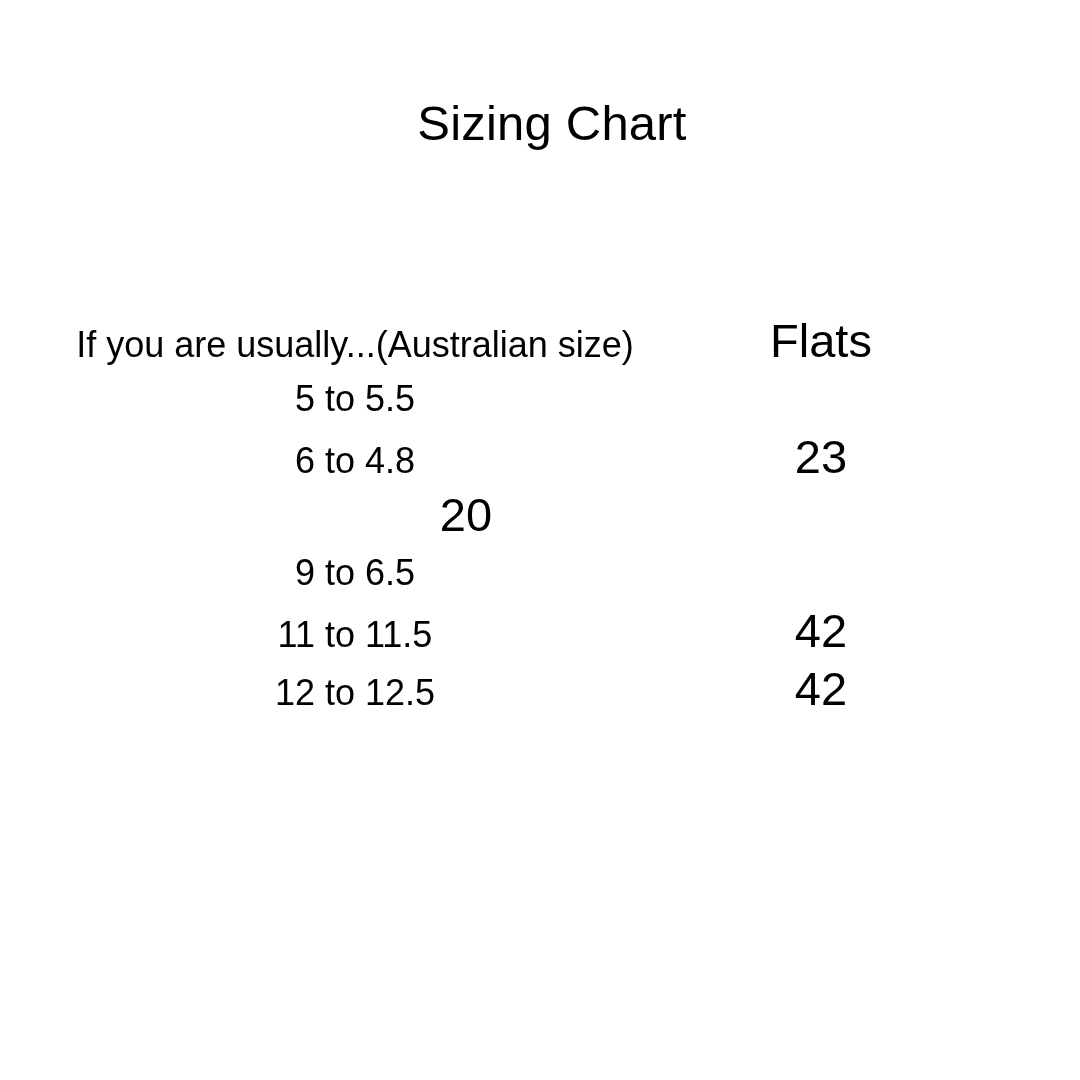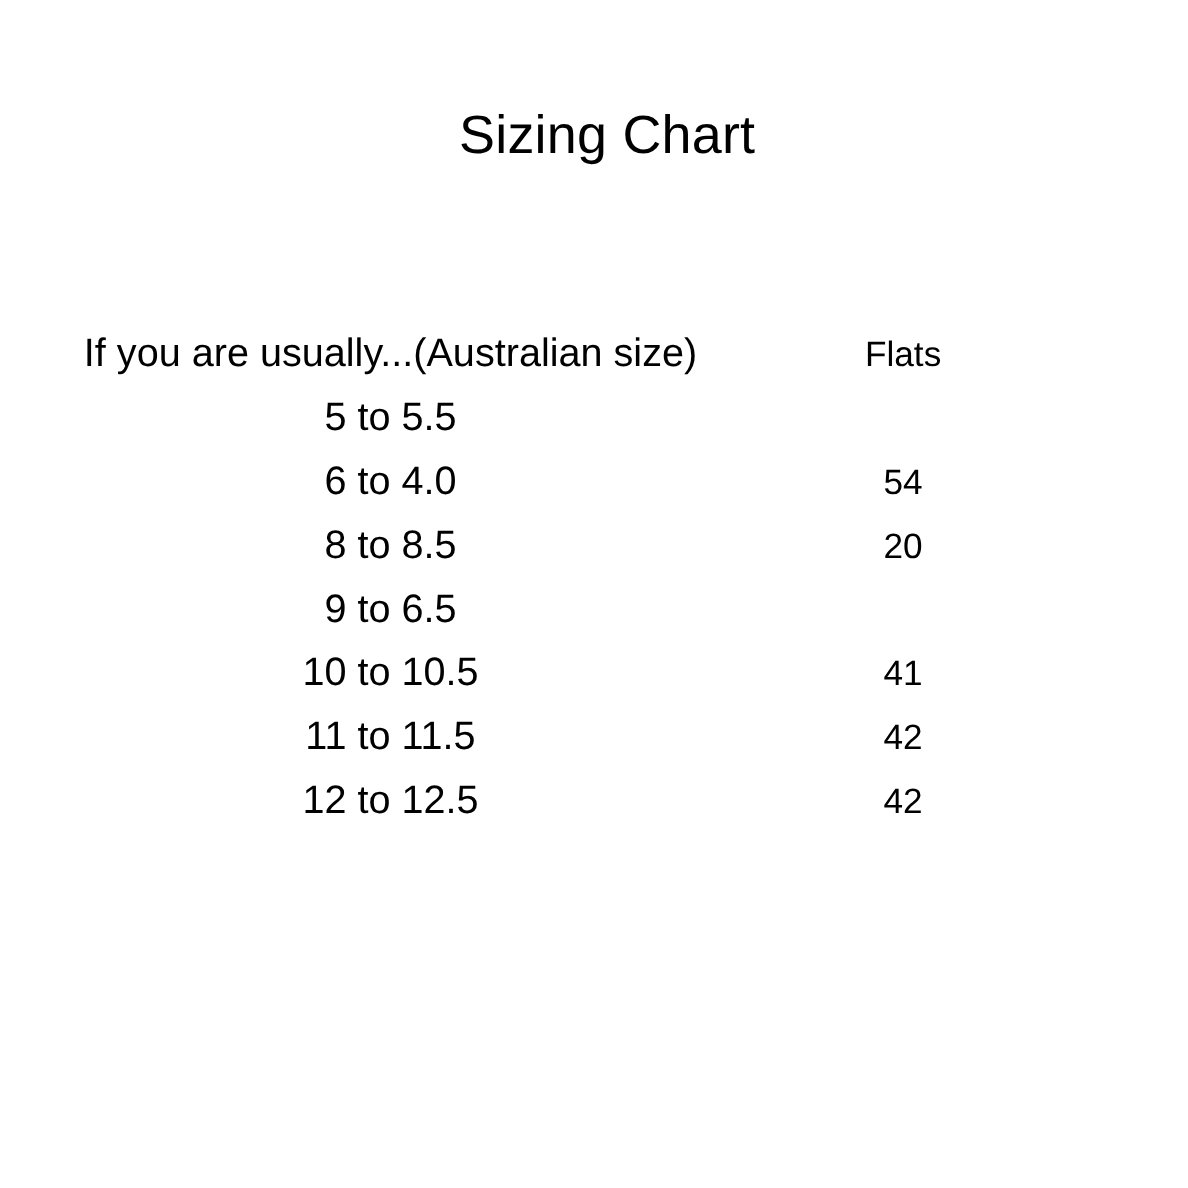--- a/index.html
+++ b/index.html
@@ -26,40 +26,40 @@
     left: 12px;
     width: 1080px;
     text-align: center;
     font-size: 49px;
     line-height: 58px;
     font-weight: 400;
     letter-spacing: 0.2px;
   }
   .table {
     position: absolute;
-    top: 300px;
+    top: 320px;
     left: 0;
     width: 972px;
   }
   .row {
     display: flex;
     align-items: baseline;
     height: 58px;
   }
   .col-left {
     width: 710px;
     text-align: center;
     font-size: 36px;
     line-height: 42px;
     white-space: nowrap;
   }
   .col-right {
     flex: 1;
     text-align: center;
-    font-size: 32px;
+    font-size: 47px;
     line-height: 42px;
     white-space: nowrap;
     padding-right: 40px;
     box-sizing: border-box;
   }
   .header-row .col-left,
   .header-row .col-right {
     font-weight: 400;
   }
 </style>
@@ -75,38 +75,33 @@
     <div class="row header-row">
       <div class="col-left">If you are usually...(Australian size)</div>
       <div class="col-right">Flats</div>
     </div>
 
     <div class="row">
       <div class="col-left">5 to 5.5</div>
     </div>
 
     <div class="row">
-      <div class="col-left">6 to 4.0</div>
-      <div class="col-right">54</div>
+      <div class="col-left">6 to 4.8</div>
+      <div class="col-right">23</div>
     </div>
 
 
     <div class="row">
-      <div class="col-left">8 to 8.5</div>
       <div class="col-right">20</div>
     </div>
 
     <div class="row">
       <div class="col-left">9 to 6.5</div>
     </div>
 
-    <div class="row">
-      <div class="col-left">10 to 10.5</div>
-      <div class="col-right">41</div>
-    </div>
 
     <div class="row">
       <div class="col-left">11 to 11.5</div>
       <div class="col-right">42</div>
     </div>
 
     <div class="row">
       <div class="col-left">12 to 12.5</div>
       <div class="col-right">42</div>
     </div>

